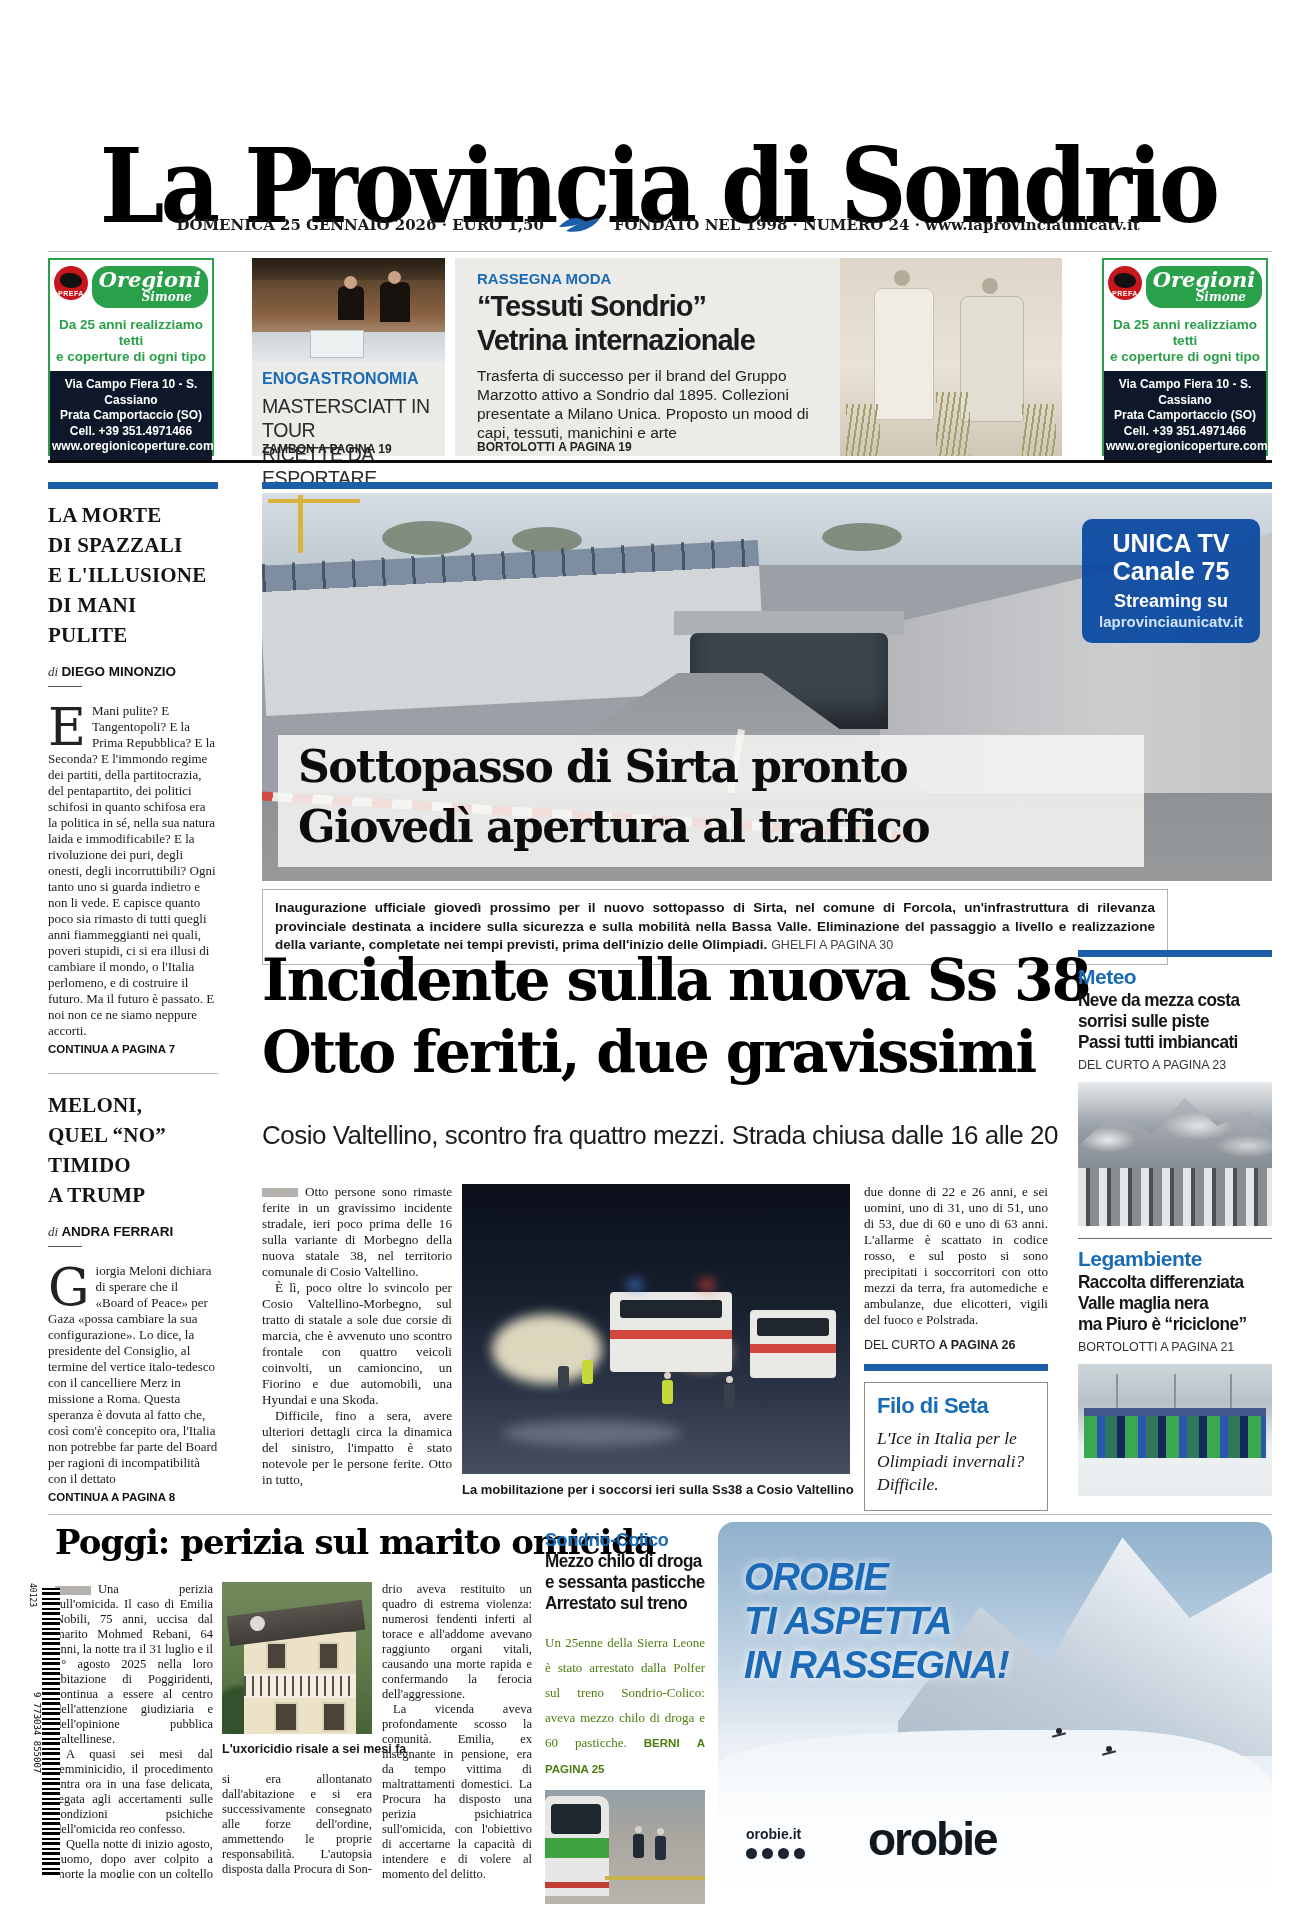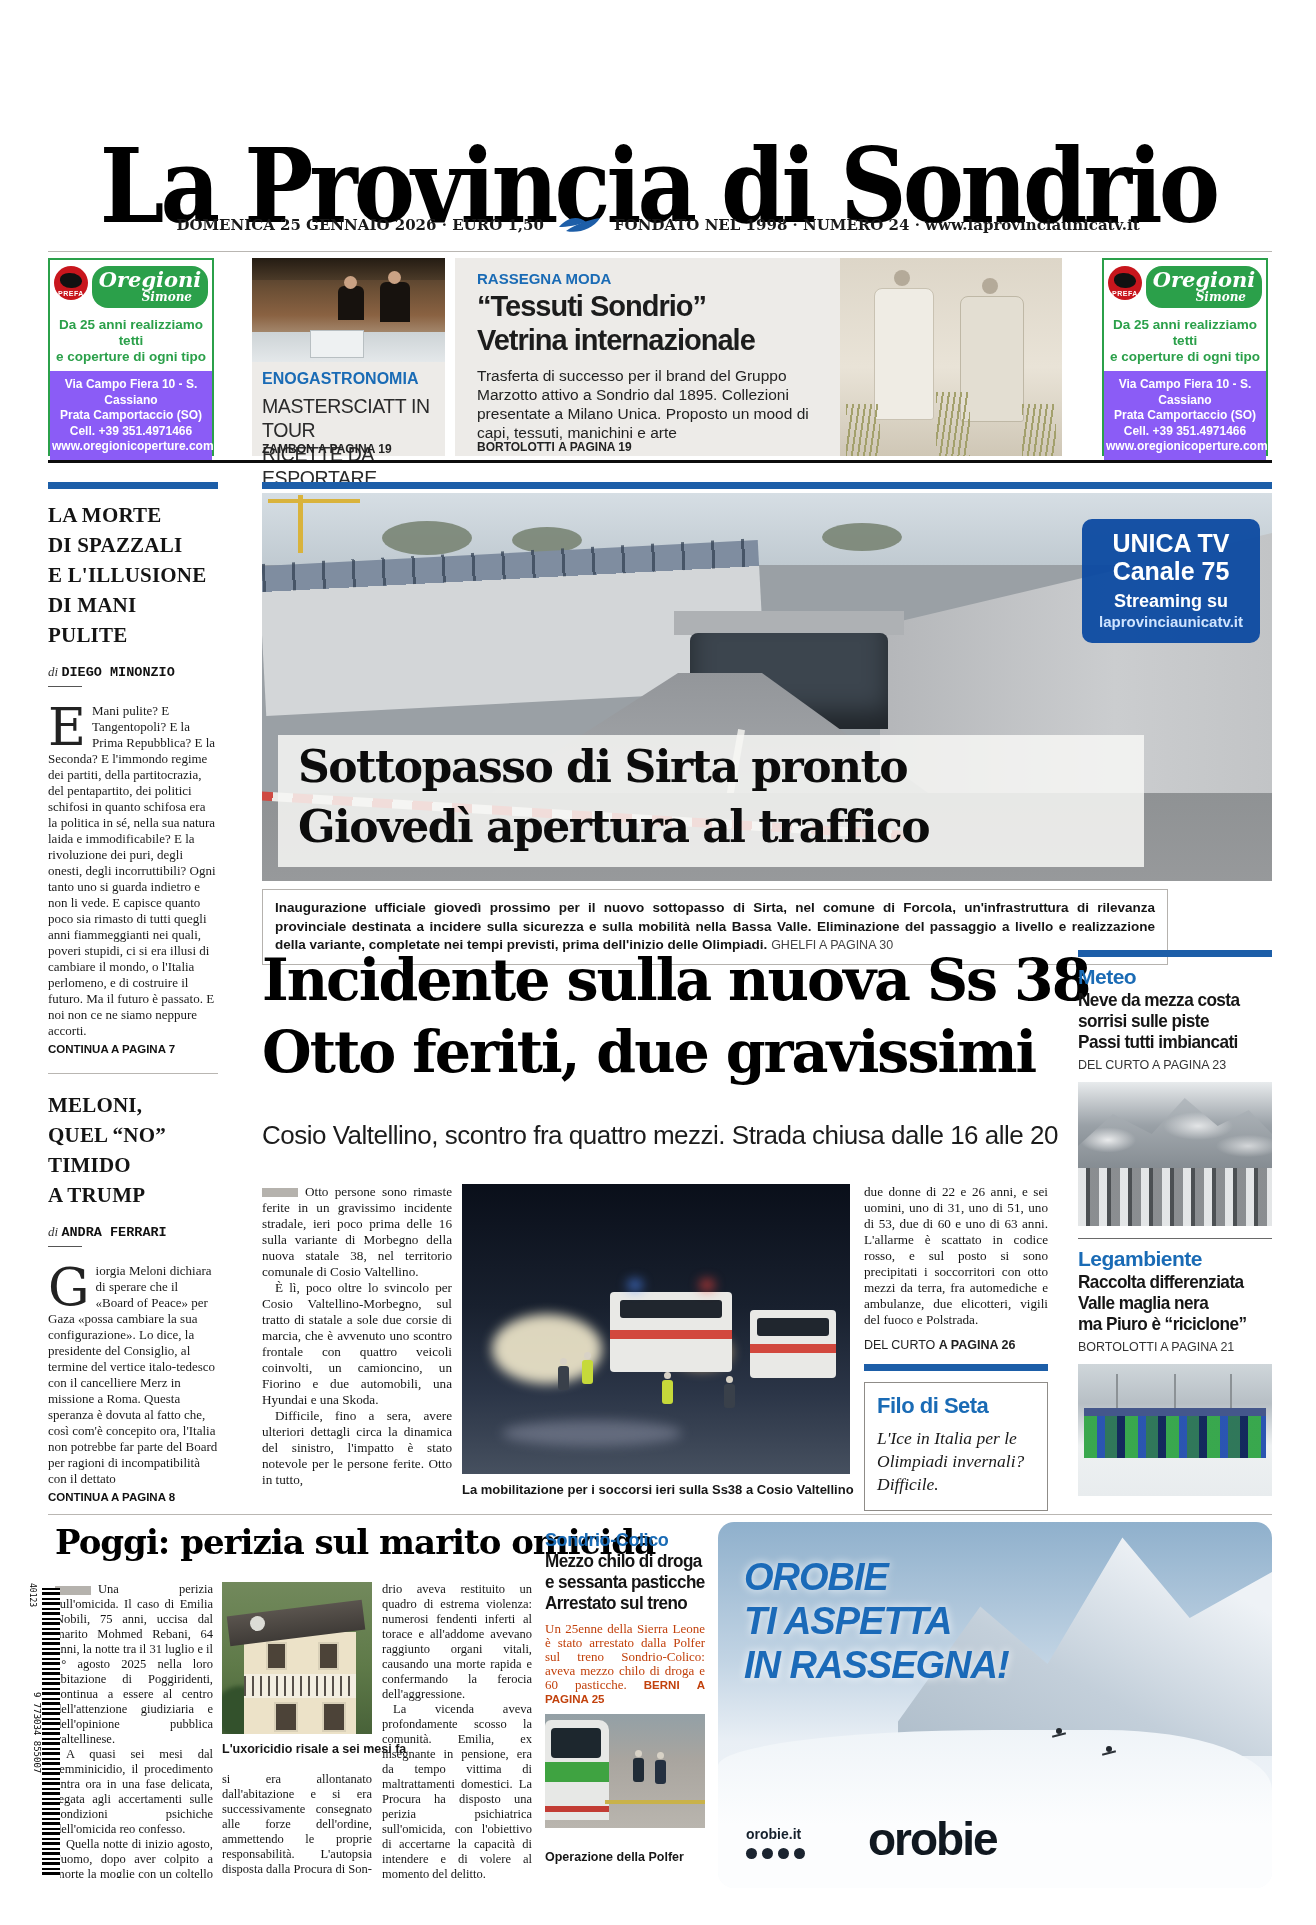--- a/index.html
+++ b/index.html
@@ -27,21 +27,21 @@
   .prefa{width:34px;height:34px;border-radius:50%;background:#c8161d;position:relative;flex:none;
     display:flex;align-items:flex-end;justify-content:center;color:#fff;font-size:7px;font-weight:bold;}
   .prefa::before{content:"";position:absolute;left:6px;top:7px;width:22px;height:15px;background:#111;
     border-radius:40% 55% 45% 50%;}
   .prefa span{position:relative;z-index:1;padding-bottom:3px;letter-spacing:.5px;}
   .oreg-script{flex:1;background:#2ba04a;border-radius:16px;color:#fff;text-align:center;padding:3px 2px 5px 2px;
     font-family:"DejaVu Serif",serif;font-style:italic;font-weight:bold;}
   .oreg-script .b1{font-size:21px;line-height:22px;display:block;}
   .oreg-script .b2{font-size:12px;line-height:12px;display:block;text-align:right;padding-right:14px;}
   .oreg-tag{color:#2ba04a;font-weight:bold;font-size:13.5px;line-height:16px;text-align:center;padding:7px 4px 6px 4px;}
-  .oreg-addr{background:#8b5cf6;color:#fff;font-weight:bold;font-size:12px;line-height:15.5px;text-align:center;
+  .oreg-addr{background:#0f172a;color:#fff;font-weight:bold;font-size:12px;line-height:15.5px;text-align:center;
     padding:6px 2px;}
   
   .panel{background:#edebe8;}
   #eno-panel{left:252px;top:258px;width:193px;height:198px;}
   #eno-photo{left:0;top:0;width:193px;height:104px;overflow:hidden;background:linear-gradient(180deg,#3d3226 0%,#6b4f35 30%,#8a6242 55%,#a88e74 75%,#d8dcde 100%);}
   .eno-counter{position:absolute;left:0;bottom:0;width:100%;height:30px;background:linear-gradient(180deg,#cdd3d6,#e4e8ea);}
   .eno-box{position:absolute;left:58px;bottom:4px;width:52px;height:26px;background:#eef1f2;border:1px solid #b8bfc2;}
   .eno-fig{position:absolute;width:26px;height:34px;background:#17120e;border-radius:6px 6px 0 0;}
   .eno-head{position:absolute;width:13px;height:13px;border-radius:50%;background:#caa284;}
   .eno-shelf{position:absolute;left:0;top:0;width:100%;height:22px;background:linear-gradient(180deg,#241c13,#4b3a28);}
@@ -66,21 +66,21 @@
   .mann{position:absolute;border-radius:8px 8px 3px 3px;}
   .mann-head{position:absolute;border-radius:50%;background:#b4aa99;}
   .grass{position:absolute;bottom:0;width:34px;height:52px;
     background:repeating-linear-gradient(98deg,#a3a06c 0 2px,transparent 2px 6px);}
   
   #opinions{left:48px;top:500px;width:170px;}
   .op-head{font-family:"Liberation Serif",serif;font-weight:600;font-size:21px;line-height:30px;color:#141414;
     letter-spacing:.2px;}
   .op-byline{margin-top:14px;font-size:13px;}
   .op-byline .di{font-family:"Liberation Serif",serif;font-style:italic;color:#333;}
-  .op-byline .nm{font-family:Liberation Mono, monospace;font-weight:bold;color:#111;font-size:13.5px;}
+  .op-byline .nm{font-family:Liberation Sans, sans-serif;font-weight:bold;color:#111;font-size:13.5px;}
   .op-underline{width:34px;height:1px;background:#555;margin-top:6px;}
   .op-body{margin-top:16px;font-size:13px;line-height:16px;color:#1a1a1a;}
   .dropcap{float:left;font-family:"DejaVu Serif",serif;font-size:52px;line-height:44px;padding:2px 6px 0 0;color:#222;}
   .continua{font-family:"Liberation Sans",sans-serif;font-weight:bold;font-size:11.5px;margin-top:4px;color:#111;}
   .op-div{height:1px;background:#b9b6b2;margin:18px 0 16px 0;}
   
   #main-photo{left:262px;top:493px;width:1010px;height:388px;overflow:hidden;background:#9aa0a5;}
   #up-sky{position:absolute;left:0;top:0;width:1010px;height:72px;background:linear-gradient(180deg,#d6dee4,#c0cad1);}
   .tree{position:absolute;background:#74806e;border-radius:50%;opacity:.85;}
   #crane-v{position:absolute;left:36px;top:2px;width:5px;height:58px;background:#d9b33c;}
@@ -198,21 +198,21 @@
   #dish{position:absolute;left:28px;top:34px;width:15px;height:15px;border-radius:50%;background:#dcdcd6;}
   #house-bush{position:absolute;left:-8px;top:104px;width:52px;height:52px;border-radius:50%;background:#33512c;filter:blur(2px);}
   #poggi-cap2{left:222px;top:1742px;font-family:"Liberation Sans",sans-serif;font-weight:bold;font-size:12.5px;color:#161616;}
   #poggi-col2{left:222px;top:1772px;width:150px;height:108px;overflow:hidden;}
   #poggi-col3{left:382px;top:1582px;width:150px;height:296px;overflow:hidden;}
   
   #sondrio{left:545px;top:1530px;width:160px;}
   #sond-kicker{font-family:"Liberation Sans",sans-serif;font-weight:bold;color:#1a6bb5;font-size:18px;letter-spacing:-0.4px;}
   .sond-head{font-family:"Liberation Sans",sans-serif;font-weight:bold;font-size:18px;line-height:21px;
     color:#141414;letter-spacing:-0.6px;transform:scaleX(.95);transform-origin:left center;white-space:nowrap;}
-  #sond-body{margin-top:8px;font-size:13px;line-height:14px;text-align:justify;color:#c2410c;}
+  #sond-body{margin-top:16px;font-size:13px;line-height:25px;text-align:justify;color:#4d7c0f;}
   #sond-body .b{font-family:"Liberation Sans",sans-serif;font-weight:bold;font-size:11.5px;}
   #train-photo{width:160px;height:114px;margin-top:8px;position:relative;overflow:hidden;
     background:linear-gradient(180deg,#93a0a6 0%,#a9a59f 40%,#b9b5ae 100%);}
   #train{position:absolute;left:0;top:6px;width:64px;height:100px;background:#e7e8e6;border-radius:6px 10px 0 0;}
   #train-ws{position:absolute;left:6px;top:14px;width:50px;height:30px;background:#1d272e;border-radius:4px;}
   #train-green{position:absolute;left:0px;top:48px;width:64px;height:20px;background:#3fa341;}
   #train-red{position:absolute;left:0px;top:92px;width:64px;height:6px;background:#c23c34;}
   #plat-line{position:absolute;left:60px;top:86px;width:100px;height:4px;background:#c9b24a;}
   #sond-cap{margin-top:22px;font-family:"Liberation Sans",sans-serif;font-weight:bold;font-size:12.5px;color:#161616;}
   

